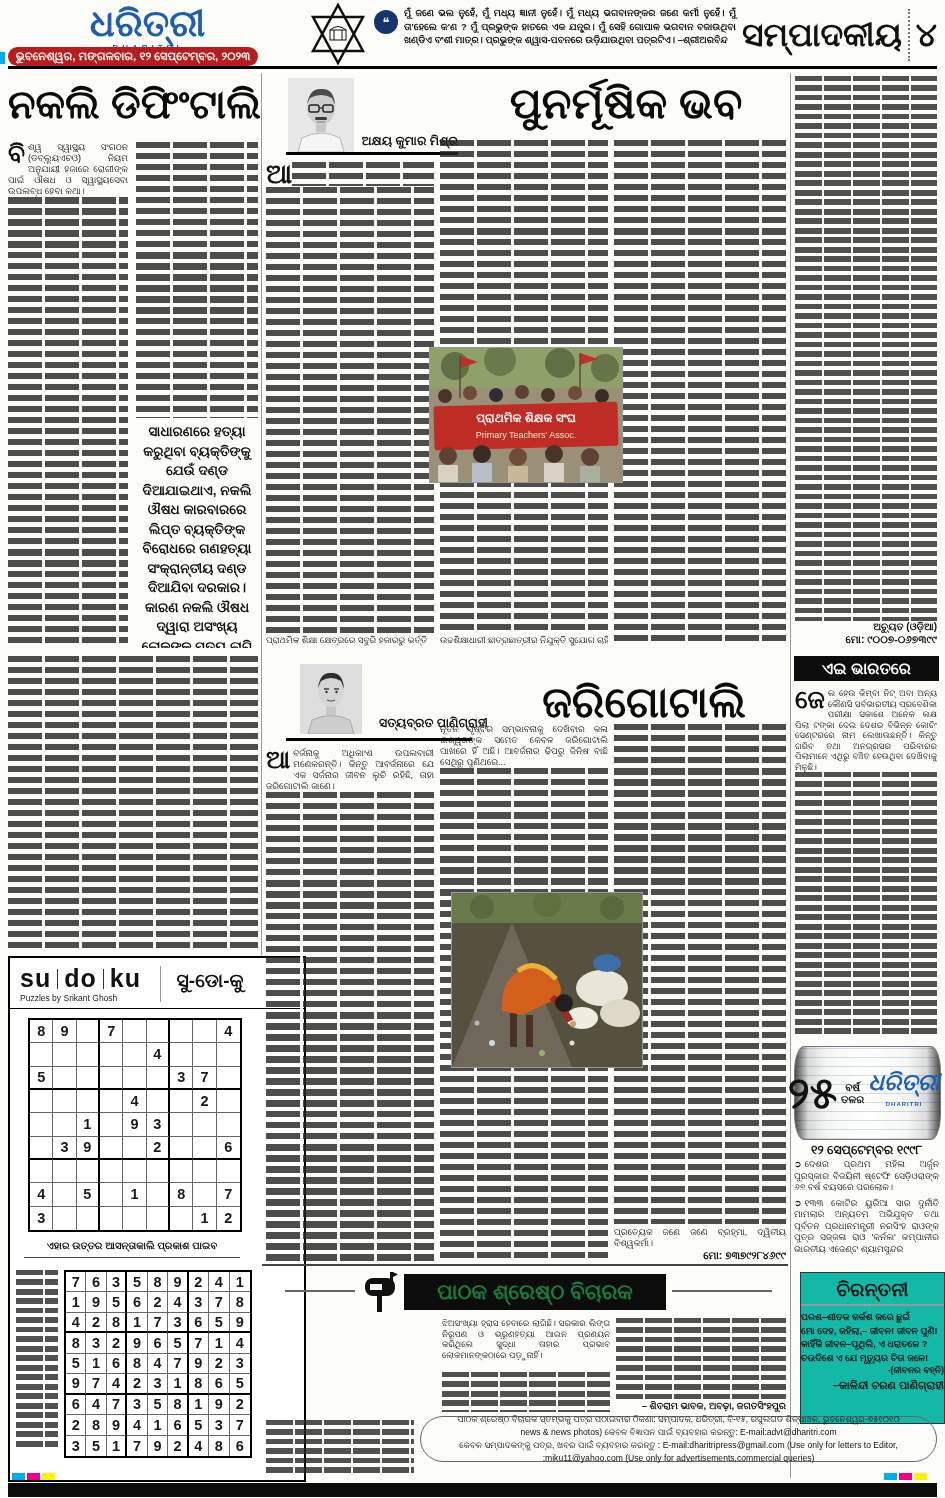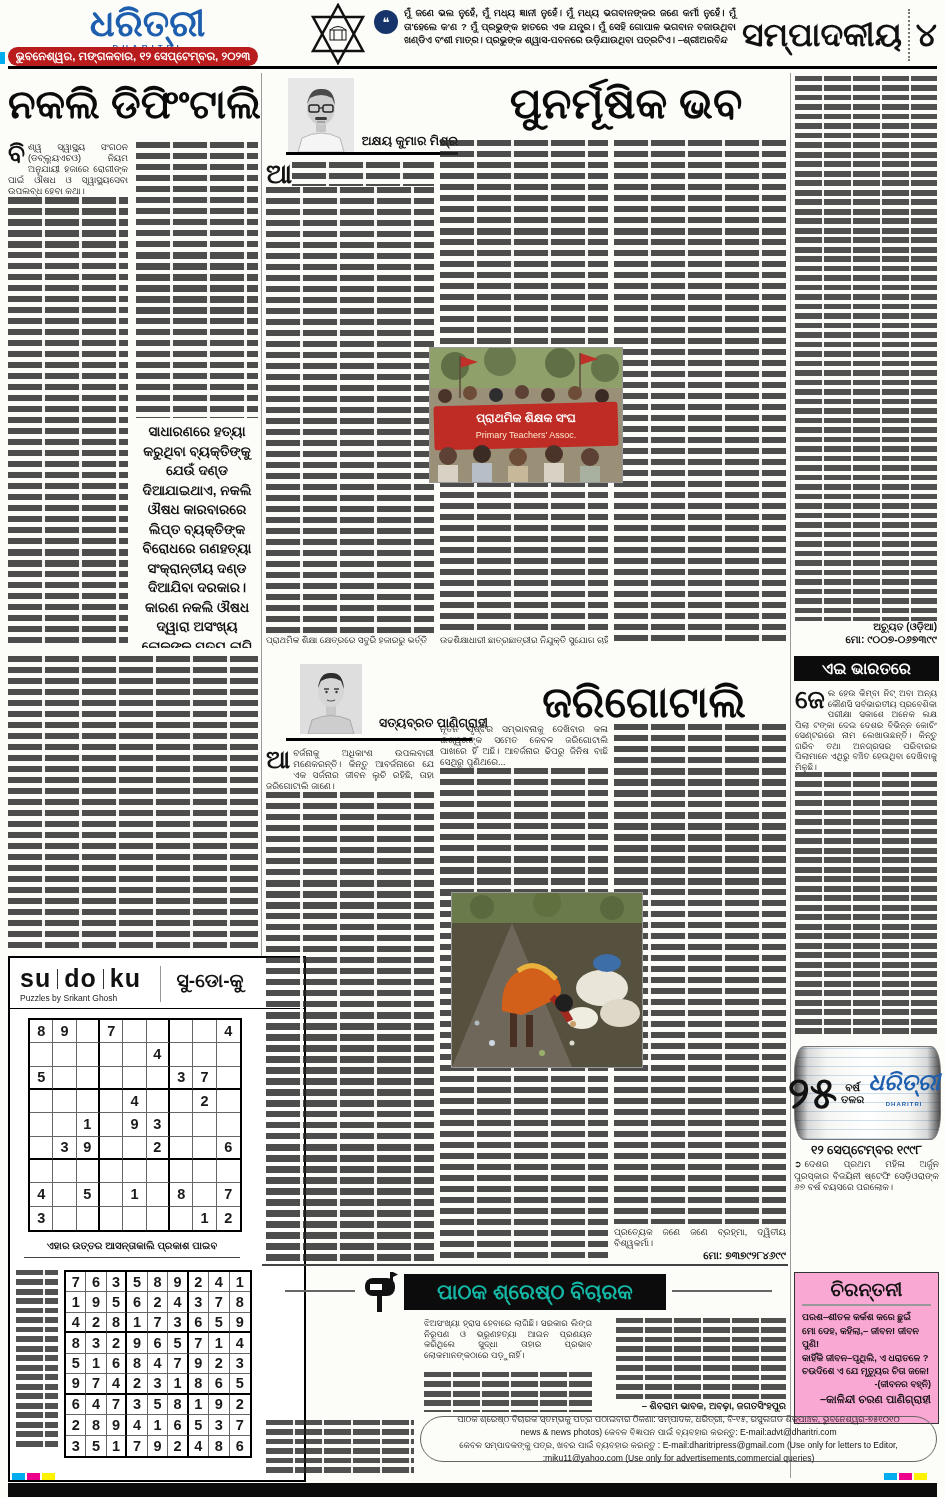--- a/index.html
+++ b/index.html
@@ -57,28 +57,28 @@
      repeating-linear-gradient(0deg,#cfe0ee 0 1px,transparent 1px 9px);
      background-blend-mode:multiply;border:1px solid #777;
      display:flex;align-items:center;justify-content:flex-end;gap:4px;}
   .yr-num{font-size:44px;font-weight:700;line-height:44px;}
   .yr-cap{font-size:10.5px;font-weight:700;line-height:12px;width:34px;text-align:center;}
   .yr-brand{color:#1d5fae;font-size:23px;font-weight:700;font-style:italic;line-height:22px;text-align:center;}
   .yr-brand small{display:block;font-size:6px;letter-spacing:1px;color:#1d5fae;font-style:normal;}
   .years-date{font-size:12.5px;font-weight:700;text-align:center;}
   .bullet-item{font-size:9px;line-height:11.5px;text-align:justify;margin-bottom:4px;}
   .bullet-item .b{font-weight:700;margin-right:3px;}
-  .chir-box{border:1.5px solid #333;background:#f9a8d4;padding:6px 7px;box-sizing:border-box;
-            display:flex;flex-direction:column;}
+  .chir-box{border:1.5px solid #333;background:#14b8a6;padding:6px 0;box-sizing:border-box;
+            display:flex;flex-direction:column;margin-left:6px;}
   .chir-title{font-size:19px;font-weight:700;text-align:center;border-bottom:2px solid #999;padding-bottom:3px;margin-bottom:5px;}
   .poem-line{font-size:9.3px;line-height:13.5px;font-weight:600;}
   .poem-src{font-size:9px;text-align:right;font-weight:600;}
   .poem-author{font-size:11px;font-weight:700;text-align:right;margin-top:3px;}
   
-  .lt-header{color:#14b8a6;background:#0c0c0c;display:flex;align-items:center;justify-content:center;
+  .lt-header{color:#15803d;background:#0c0c0c;display:flex;align-items:center;justify-content:center;
              font-size:21px;font-weight:700;}
   .lt-headline{font-size:14.5px;font-weight:700;line-height:17px;}
   .signature{font-weight:700;font-size:9.5px;text-align:right;}
   .contact-box{border:1px solid #666;box-sizing:border-box;padding:4px 10px;display:flex;
                flex-direction:column;justify-content:center;}
   .contact-line{font-size:8.6px;line-height:13px;text-align:center;}
   .signoff{font-weight:700;font-size:10px;text-align:right;}
   .phone{font-weight:700;font-size:10.5px;text-align:right;}
   .cmyk{width:13px;height:7px;}
 </style>
@@ -465,20 +465,21 @@
     <div class="yr-num">୨୫</div>
     <div class="yr-cap">ବର୍ଷ ତଳର</div>
     <div class="yr-brand">
       <span>ଧରିତ୍ରୀ</span>
       <small>DHARITRI</small>
     </div>
   </div>
   <div class="abs years-date" style="left:794px;top:1143px;width:145px;">୧୨ ସେପ୍ଟେମ୍ବର ୧୯୯୮</div>
   <div class="abs" style="left:794px;top:1159px;width:145px;height:103px;overflow:hidden;">
     <div class="bullet-item"><span class="b">➲</span><span>ଦେଶର ପ୍ରଥମ ମହିଳା ଅର୍ଜୁନ ପୁରସ୍କାର ବିଜୟିନୀ ଷ୍ଟେଫି ସେଡ଼ିଓରାଙ୍କ ୬୭ ବର୍ଷ ବୟସରେ ପରଲୋକ।</span></div>
+    <div class="bullet-item"><span class="b">➲</span><span>୧୩୩ କୋଟିର ୟୁରିଆ ସାର ଦୁର୍ନୀତି ମାମଲାର ଅନ୍ୟତମ ଅଭିଯୁକ୍ତ ତଥା ପୂର୍ବତନ ପ୍ରଧାନମନ୍ତ୍ରୀ ନରସିଂହ ରାଓଙ୍କ ପୁତ୍ର ସଜ୍ଜଳା ରାଓ 'କର୍ନଲ' କମ୍ପାନୀର ଭାରତୀୟ ଏଜେଣ୍ଟ ଶ୍ୟାମସୁନ୍ଦର</span></div>
   </div>
 
   <div class="abs chir-box" style="left:794px;top:1272px;width:145px;height:152px;">
     <div class="chir-title">ଚିରନ୍ତନୀ</div>
     <div class="poem-line">ପରଶ–ଶୀତଳ କର୍କଶ କରେ ଛୁଇଁ</div>
     <div class="poem-line">ମୋ ଦେହ, କହିଲା,– ଜୀବନ! ଜୀବନ ପୁଣି!</div>
     <div class="poem-line">କାହିଁକି ଜୀବନ–ପୃଥିଲି, ଏ ଧରାତଳେ ?</div>
     <div class="poem-line">ଚଉଦିଶେ ଏ ଯେ ମୃତ୍ୟୁର ଚିତା ଜଳେ!</div>
     <div class="poem-src">-(ଜୀବନର ବହ୍ନି)</div>
     <div class="poem-author">–କାଳିନ୍ଦୀ ଚରଣ ପାଣିଗ୍ରାହୀ</div>
@@ -489,21 +490,21 @@
   <svg class="abs" style="left:362px;top:1272px;" width="36" height="40" viewBox="0 0 36 40">
     <rect x="15" y="24" width="5" height="16" fill="#111"></rect>
     <rect x="3" y="6" width="30" height="18" rx="8" fill="#111"></rect>
     <rect x="8" y="12" width="12" height="6" fill="#fff"></rect>
     <rect x="28" y="0" width="3" height="10" fill="#111"></rect>
     <polygon points="31,0 36,2.5 31,5" fill="#111"></polygon>
   </svg>
   <div class="abs lt-header" style="left:404px;top:1274px;width:262px;height:36px;">ପାଠକ ଶ୍ରେଷ୍ଠ ବିଚାରକ</div>
   <div class="abs" style="left:672px;top:1290px;width:100px;height:2px;background:#666;"></div>
 
-  <div class="abs col" style="left:424px;top:1318px;width:168px;height:94px;gap:12px;">
+  <div class="abs col" style="left:442px;top:1318px;width:168px;height:94px;gap:12px;">
     <p class="para sm">ଝିଅସଂଖ୍ୟା ହ୍ରାସ ହେବାରେ ଲାଗିଛି। ସରକାର ଲିଙ୍ଗ ନିରୂପଣ ଓ ଭ୍ରୂଣହତ୍ୟା ଆଇନ ପ୍ରଣୟନ କରିଥିଲେ ସୁଦ୍ଧା ତାହାର ପ୍ରଭାବ ଲୋକମାନଙ୍କଠାରେ ପଡ଼ୁନାହିଁ।</p>
     <div class="tx sm"></div>
   </div>
   <div class="abs col" style="left:616px;top:1318px;width:170px;height:94px;">
     <div class="tx sm"></div>
     <div class="signature">– ଶିବରାମ ଭାବକ, ଅବଢ଼ା, ଜଗତସିଂହପୁର</div>
   </div>
   <div class="abs tx sm" style="left:266px;top:1420px;width:148px;height:56px;"></div>
 
   <div class="abs contact-box" style="left:420px;top:1416px;width:517px;height:46px;border-radius:31px;">

